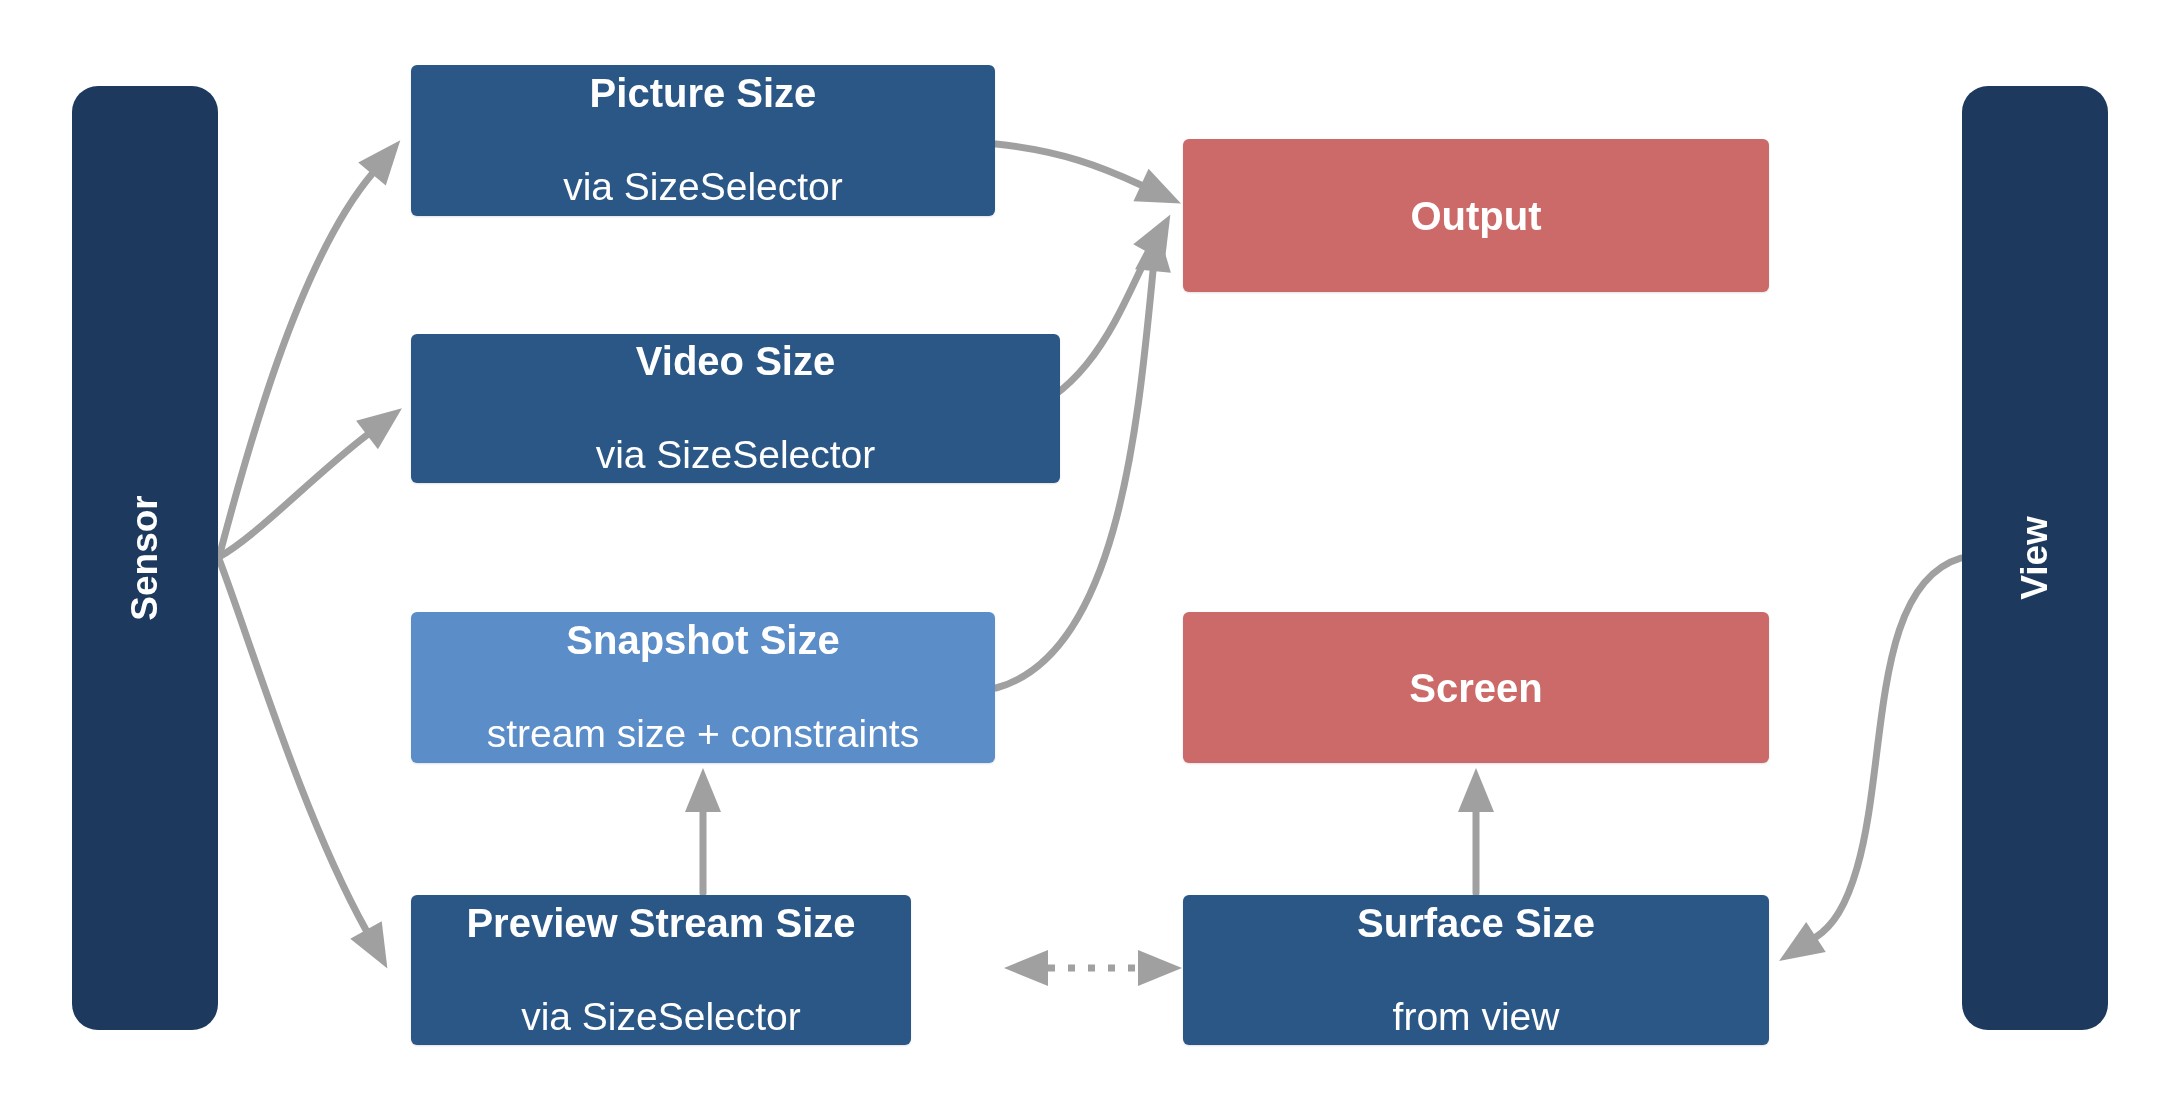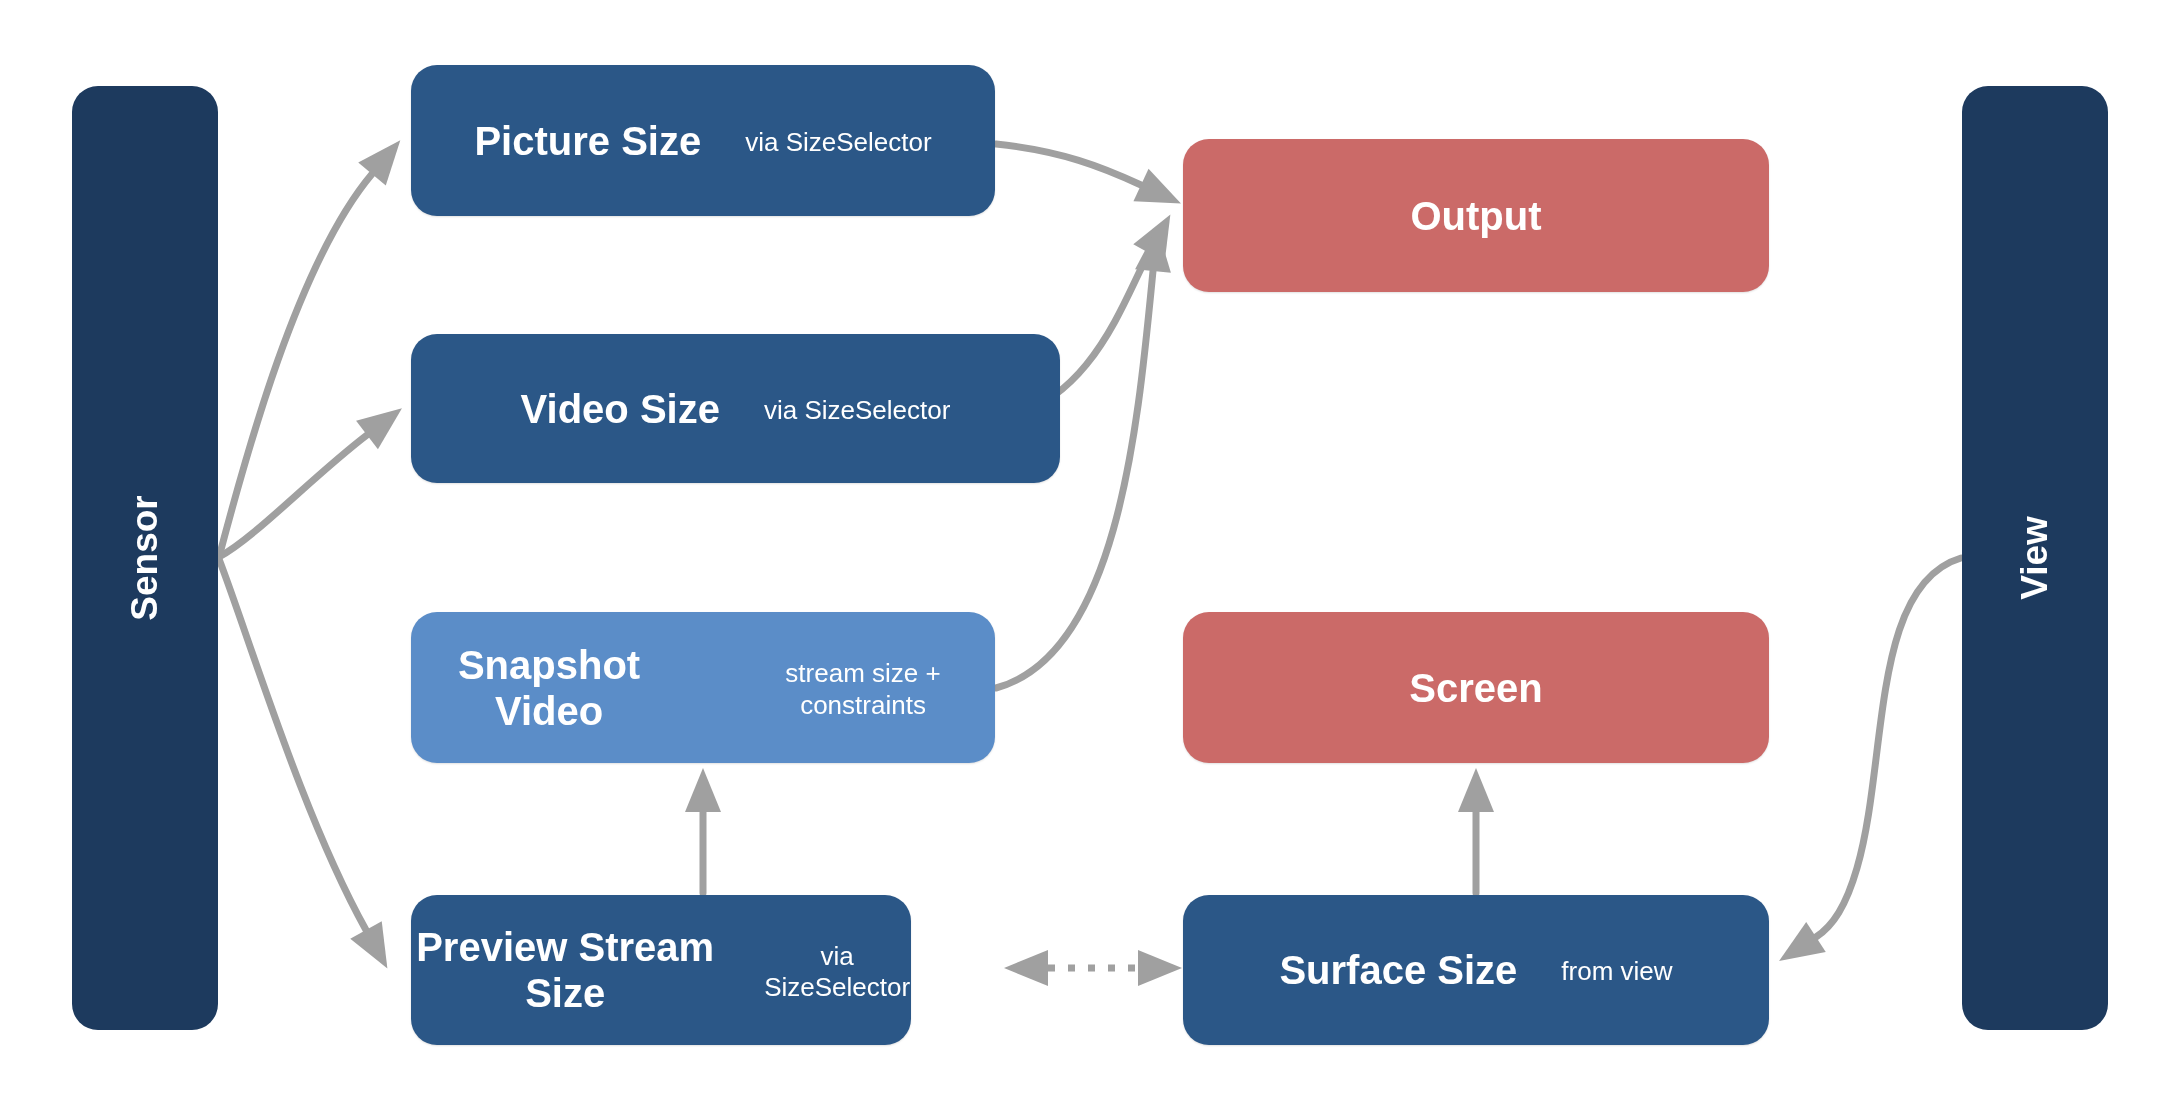--- a/index.html
+++ b/index.html
@@ -18,27 +18,27 @@
     background:var(--background);
     font-family:"Liberation Sans", sans-serif;
     overflow:hidden;
   }
   .connector-layer{position:absolute;inset:0;z-index:1;}
   .edge{stroke:var(--arrow-gray);stroke-width:7;fill:none;stroke-linecap:round;}
   .edge.dotted{stroke-dasharray:7 13;stroke-linecap:butt;}
   .arrowhead-fill{fill:var(--arrow-gray);}
   .node{
     position:absolute;z-index:2;
-    display:flex;flex-direction:row;align-items:center;justify-content:center;
-    border-radius:26px;color:var(--text-white);text-align:center;
+    display:flex;flex-direction:column;align-items:center;justify-content:center;
+    border-radius:6px;color:var(--text-white);text-align:center;
     box-shadow:0 1px 2px rgba(0,0,0,.12);
     gap:44px;
   }
   .node .title{font-size:40px;font-weight:bold;line-height:1.15;}
-  .node .subtitle{font-size:26px;font-weight:normal;line-height:1.2;margin-top:4px;}
+  .node .subtitle{font-size:39px;font-weight:normal;line-height:1.2;margin-top:4px;}
   .node.blue{background:var(--node-blue);}
   .node.light-blue{background:var(--node-light-blue);}
   .node.red{background:var(--node-red);justify-content:center;}
   .lane{
     position:absolute;z-index:2;
     background:var(--lane-fill);border-radius:26px;
     display:flex;align-items:center;justify-content:center;
     color:var(--text-white);
   }
   .lane .lane-label{
@@ -92,21 +92,21 @@
     <span class="title">Picture Size</span>
     <span class="subtitle">via SizeSelector</span>
   </div>
 
   <div class="node blue video">
     <span class="title">Video Size</span>
     <span class="subtitle">via SizeSelector</span>
   </div>
 
   <div class="node light-blue snapshot">
-    <span class="title">Snapshot Video</span>
+    <span class="title">Snapshot Size</span>
     <span class="subtitle">stream size + constraints</span>
   </div>
 
   <div class="node blue preview">
     <span class="title">Preview Stream Size</span>
     <span class="subtitle">via SizeSelector</span>
   </div>
 
   <div class="node red output">
     <span class="title">Output</span>

